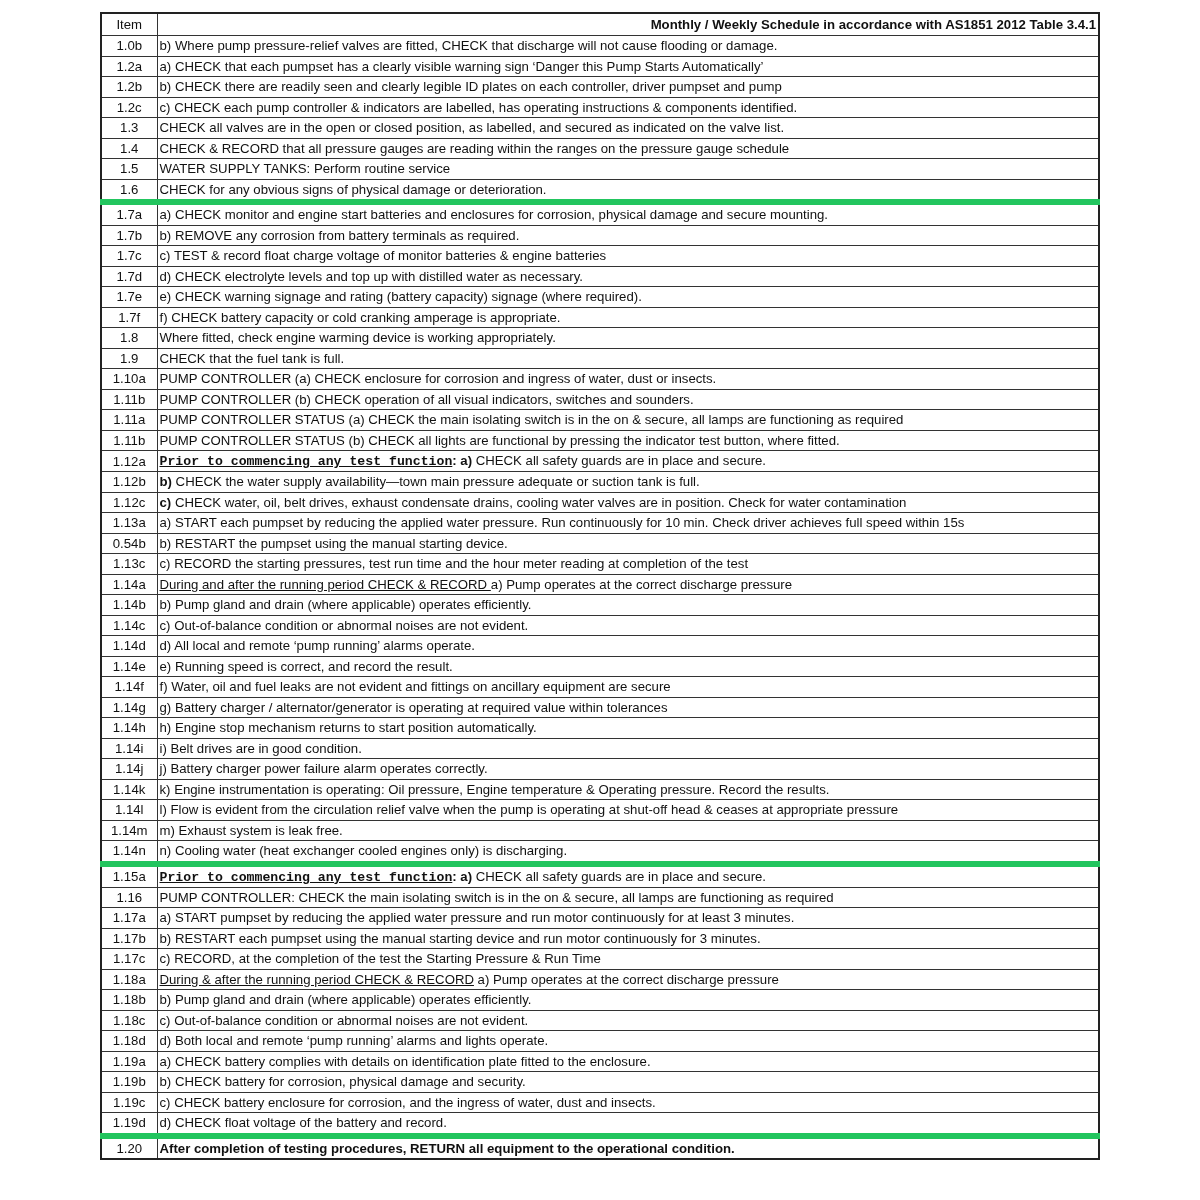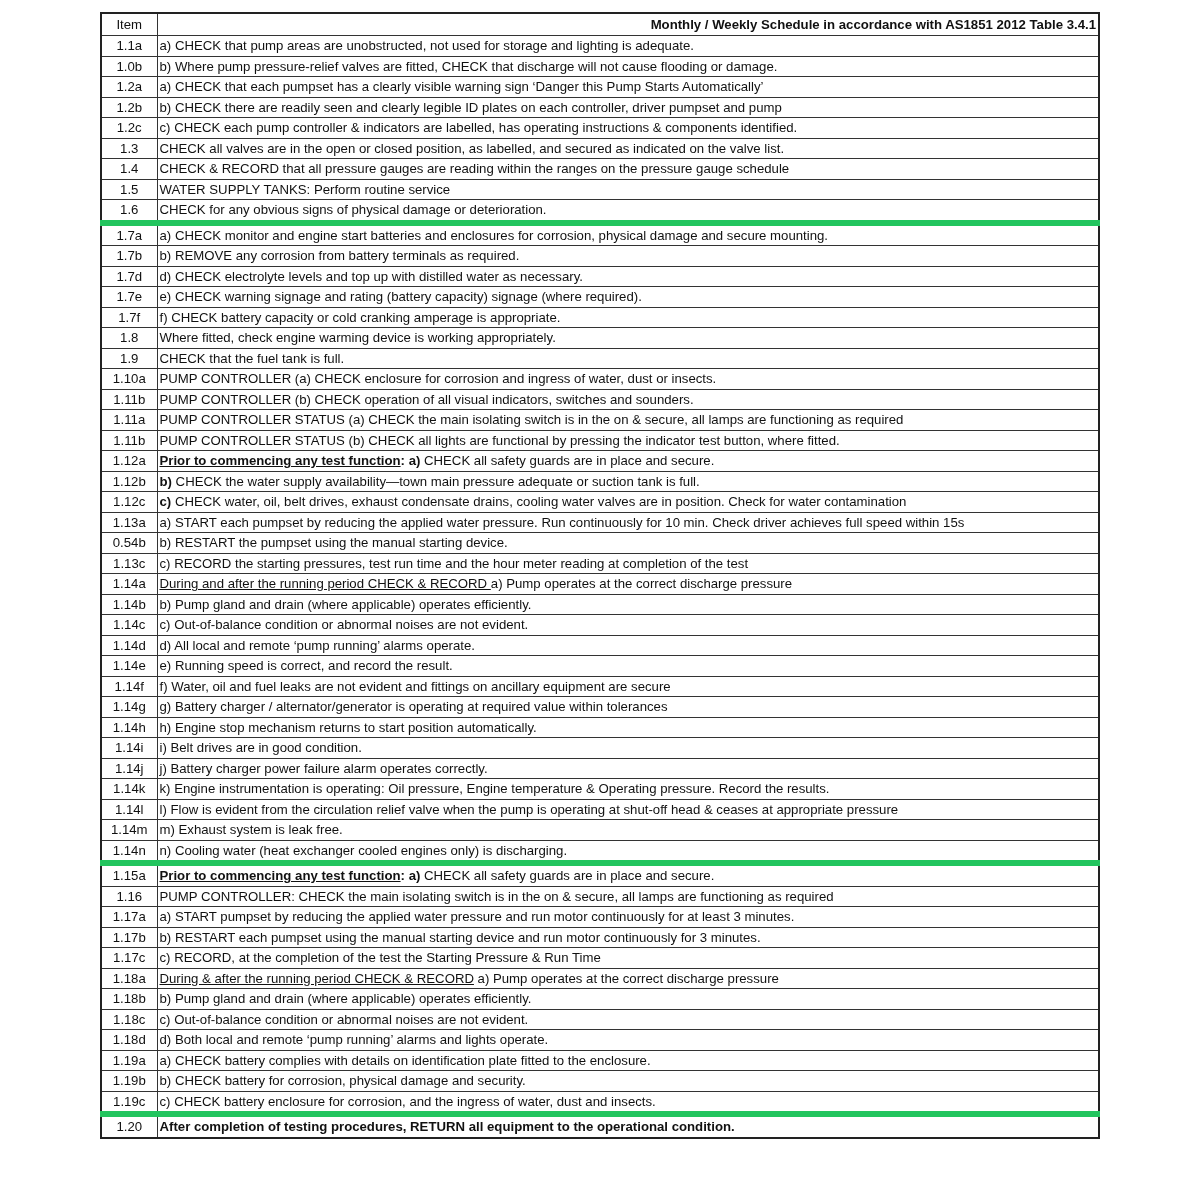--- a/index.html
+++ b/index.html
@@ -52,43 +52,39 @@
     }
     td.desc {
       text-align: left;
       padding-left: 2px;
     }
     tr.group-break td {
       border-top: 6px solid #22c55e;
     }
     .u { text-decoration: underline; }
     .b { font-weight: bold; }
-    .bu { font-weight: bold; text-decoration: underline; }
+    .bu { font-weight: bold; text-decoration: underline; font-family: Liberation Mono, monospace; }
   </style>
 </head>
 <body>
 
 <div class="sheet">
   <table class="schedule">
     <colgroup>
       <col class="c-item">
       <col class="c-desc">
     </colgroup>
     <thead>
       <tr>
         <th>Item</th>
         <th class="h-desc">Monthly / Weekly Schedule in accordance with AS1851 2012 Table 3.4.1</th>
       </tr>
     </thead>
     <tbody id="rows">
         <tr>
-          <td class="item">1.1a</td>
-          <td class="desc"><span>a) CHECK that pump areas are unobstructed, not used for storage and lighting is adequate.</span></td>
-        </tr>
-        <tr>
           <td class="item">1.0b</td>
           <td class="desc"><span>b) Where pump pressure-relief valves are fitted, CHECK that discharge will not cause flooding or damage.</span></td>
         </tr>
         <tr>
           <td class="item">1.2a</td>
           <td class="desc"><span>a) CHECK that each pumpset has a clearly visible warning sign ‘Danger this Pump Starts Automatically’</span></td>
         </tr>
         <tr>
           <td class="item">1.2b</td>
           <td class="desc"><span>b) CHECK there are readily seen and clearly legible ID plates on each controller, driver  pumpset and pump</span></td>
@@ -115,20 +111,24 @@
         </tr>
         <tr class="group-break">
           <td class="item">1.7a</td>
           <td class="desc"><span>a) CHECK monitor and engine start batteries and enclosures for corrosion, physical damage and secure mounting.</span></td>
         </tr>
         <tr>
           <td class="item">1.7b</td>
           <td class="desc"><span>b) REMOVE any corrosion from battery terminals as required.</span></td>
         </tr>
         <tr>
+          <td class="item">1.7c</td>
+          <td class="desc"><span>c) TEST &amp; record float charge voltage of monitor batteries &amp; engine batteries</span></td>
+        </tr>
+        <tr>
           <td class="item">1.7d</td>
           <td class="desc"><span>d) CHECK electrolyte levels and top up with distilled water as necessary.</span></td>
         </tr>
         <tr>
           <td class="item">1.7e</td>
           <td class="desc"><span>e) CHECK warning signage and rating (battery capacity) signage (where required).</span></td>
         </tr>
         <tr>
           <td class="item">1.7f</td>
           <td class="desc"><span>f) CHECK battery capacity or cold cranking amperage is appropriate.</span></td>
@@ -277,20 +277,24 @@
           <td class="item">1.19a</td>
           <td class="desc"><span>a) CHECK battery complies with details on identification plate fitted to the enclosure.</span></td>
         </tr>
         <tr>
           <td class="item">1.19b</td>
           <td class="desc"><span>b) CHECK battery for corrosion, physical damage and security.</span></td>
         </tr>
         <tr>
           <td class="item">1.19c</td>
           <td class="desc"><span>c) CHECK battery enclosure for corrosion, and the ingress of water, dust and insects.</span></td>
+        </tr>
+        <tr>
+          <td class="item">1.19d</td>
+          <td class="desc"><span>d) CHECK float voltage of the battery and record.</span></td>
         </tr>
         <tr class="group-break">
           <td class="item">1.20</td>
           <td class="desc"><span class="b">After completion of testing procedures, RETURN all equipment to the operational condition.</span></td>
         </tr>
       </tbody>
   </table>
 </div>
 
 </body></html>

